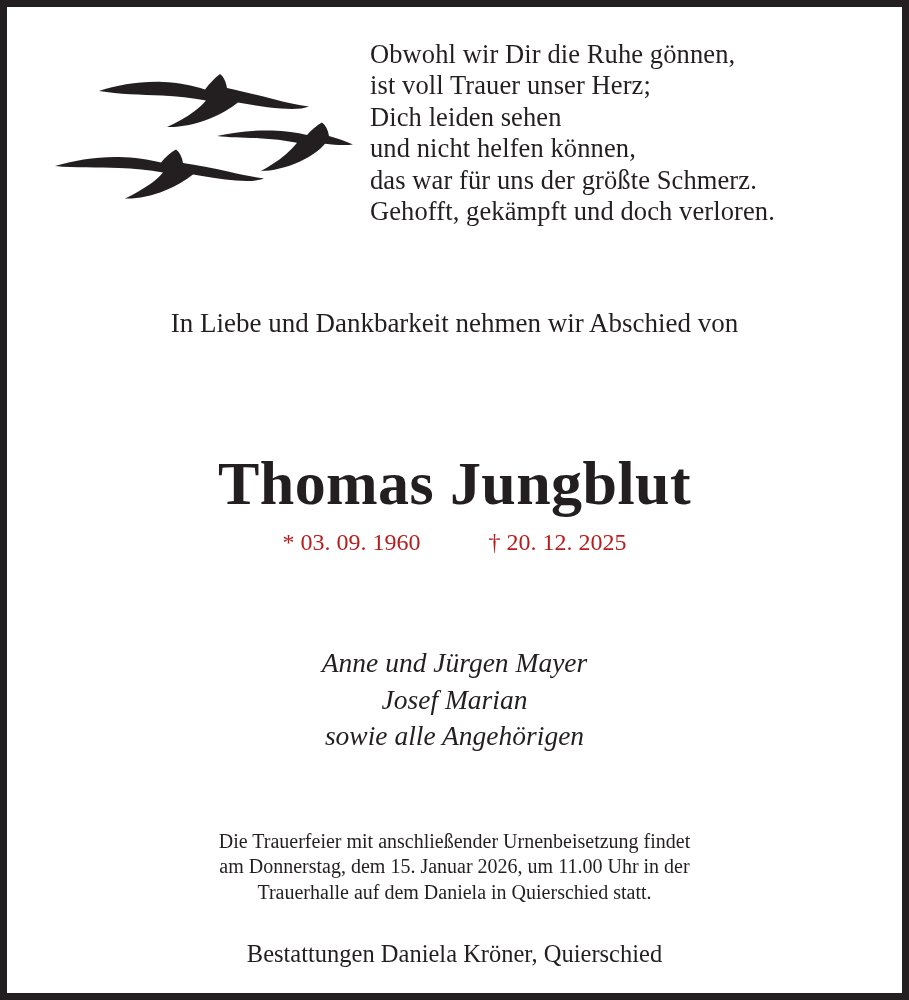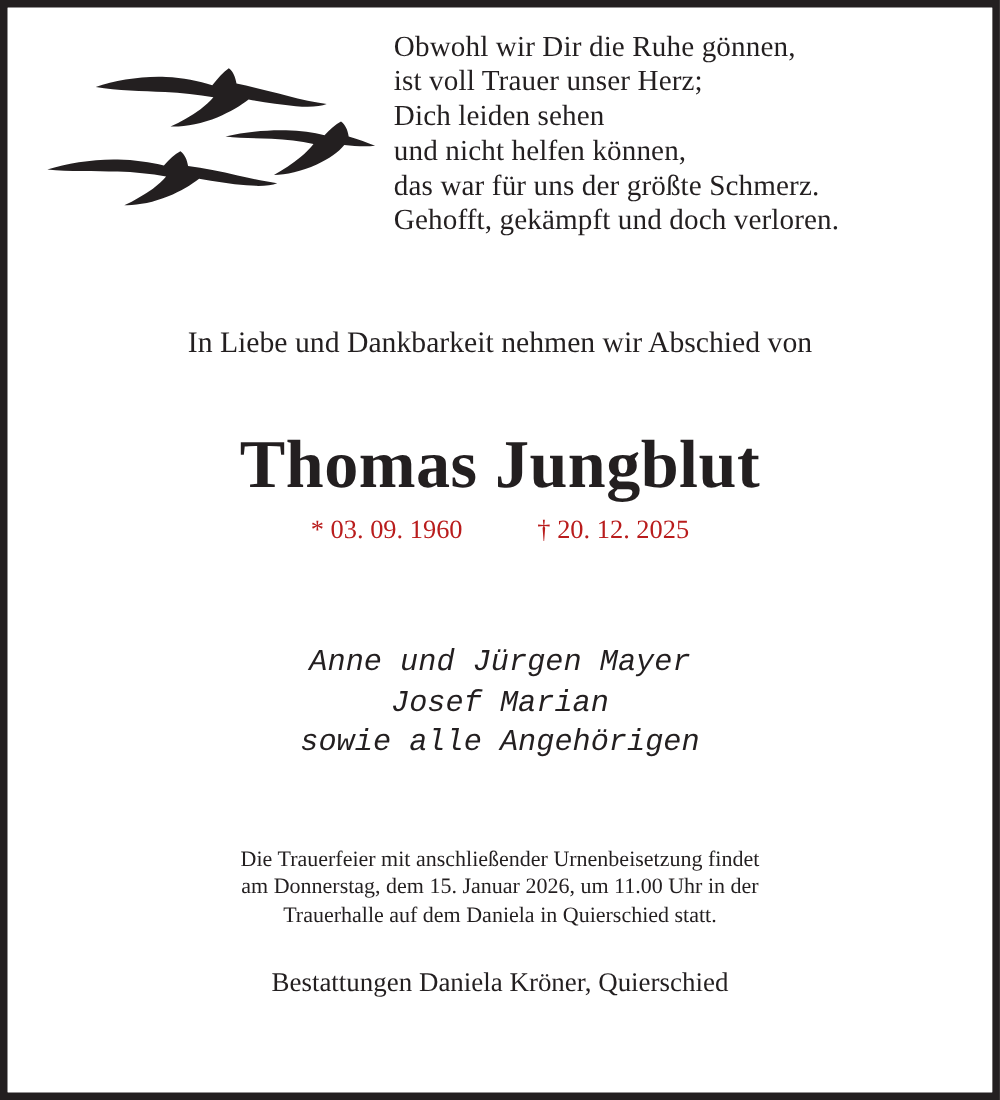--- a/index.html
+++ b/index.html
@@ -18,21 +18,21 @@
   }
 
   
   .obituary-card {
     position: relative;
     box-sizing: border-box;
     width: 909px;
     height: 1000px;
     background: #ffffff;
     border: 7px solid #231f20;
-    padding: 0;
+    padding: 12px;
   }
 
   .card-inner {
     position: relative;
     box-sizing: border-box;
     width: 100%;
     height: 100%;
     background: #ffffff;
     padding: 0;
   }
@@ -78,21 +78,21 @@
   .intro-line {
     margin-top: 38px;
     text-align: center;
     font-size: 27px;
     line-height: 1.2;
     color: #231f20;
   }
 
   
   .name-block {
-    margin-top: 64px;
+    margin-top: 112px;
     text-align: center;
   }
 
   .deceased-name {
     font-size: 62px;
     font-weight: bold;
     line-height: 1.05;
     letter-spacing: 0.4px;
     color: #231f20;
   }
@@ -122,21 +122,20 @@
     margin-top: 88px;
     text-align: center;
     font-style: italic;
     font-size: 27.5px;
     line-height: 1.33;
     color: #231f20;
   }
 
   .mourners .mourner-line {
     display: block;
-    font-family: Liberation Mono, monospace;
   }
 
   
   .service-details {
     margin-top: 74px;
     padding: 0 40px;
     text-align: center;
     font-size: 20px;
     line-height: 1.27;
     color: #231f20;

